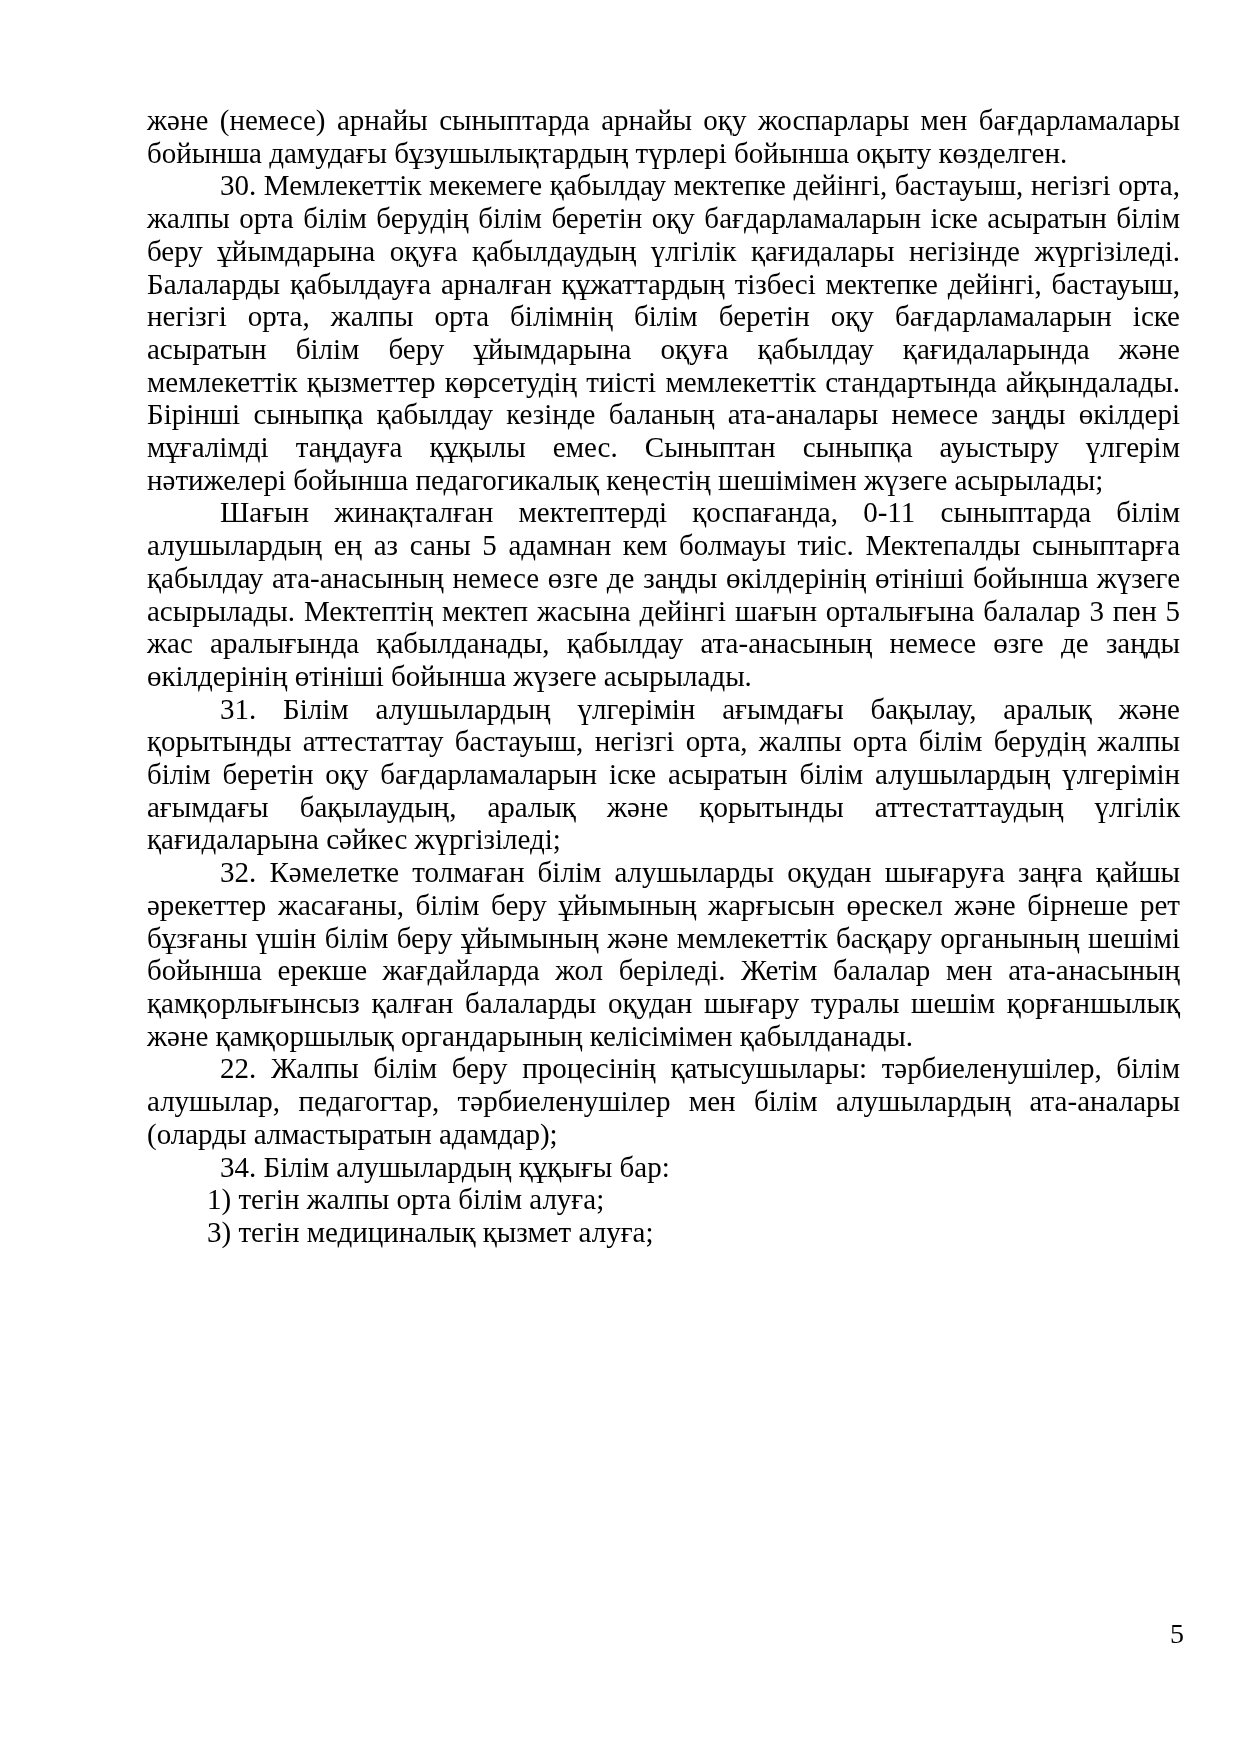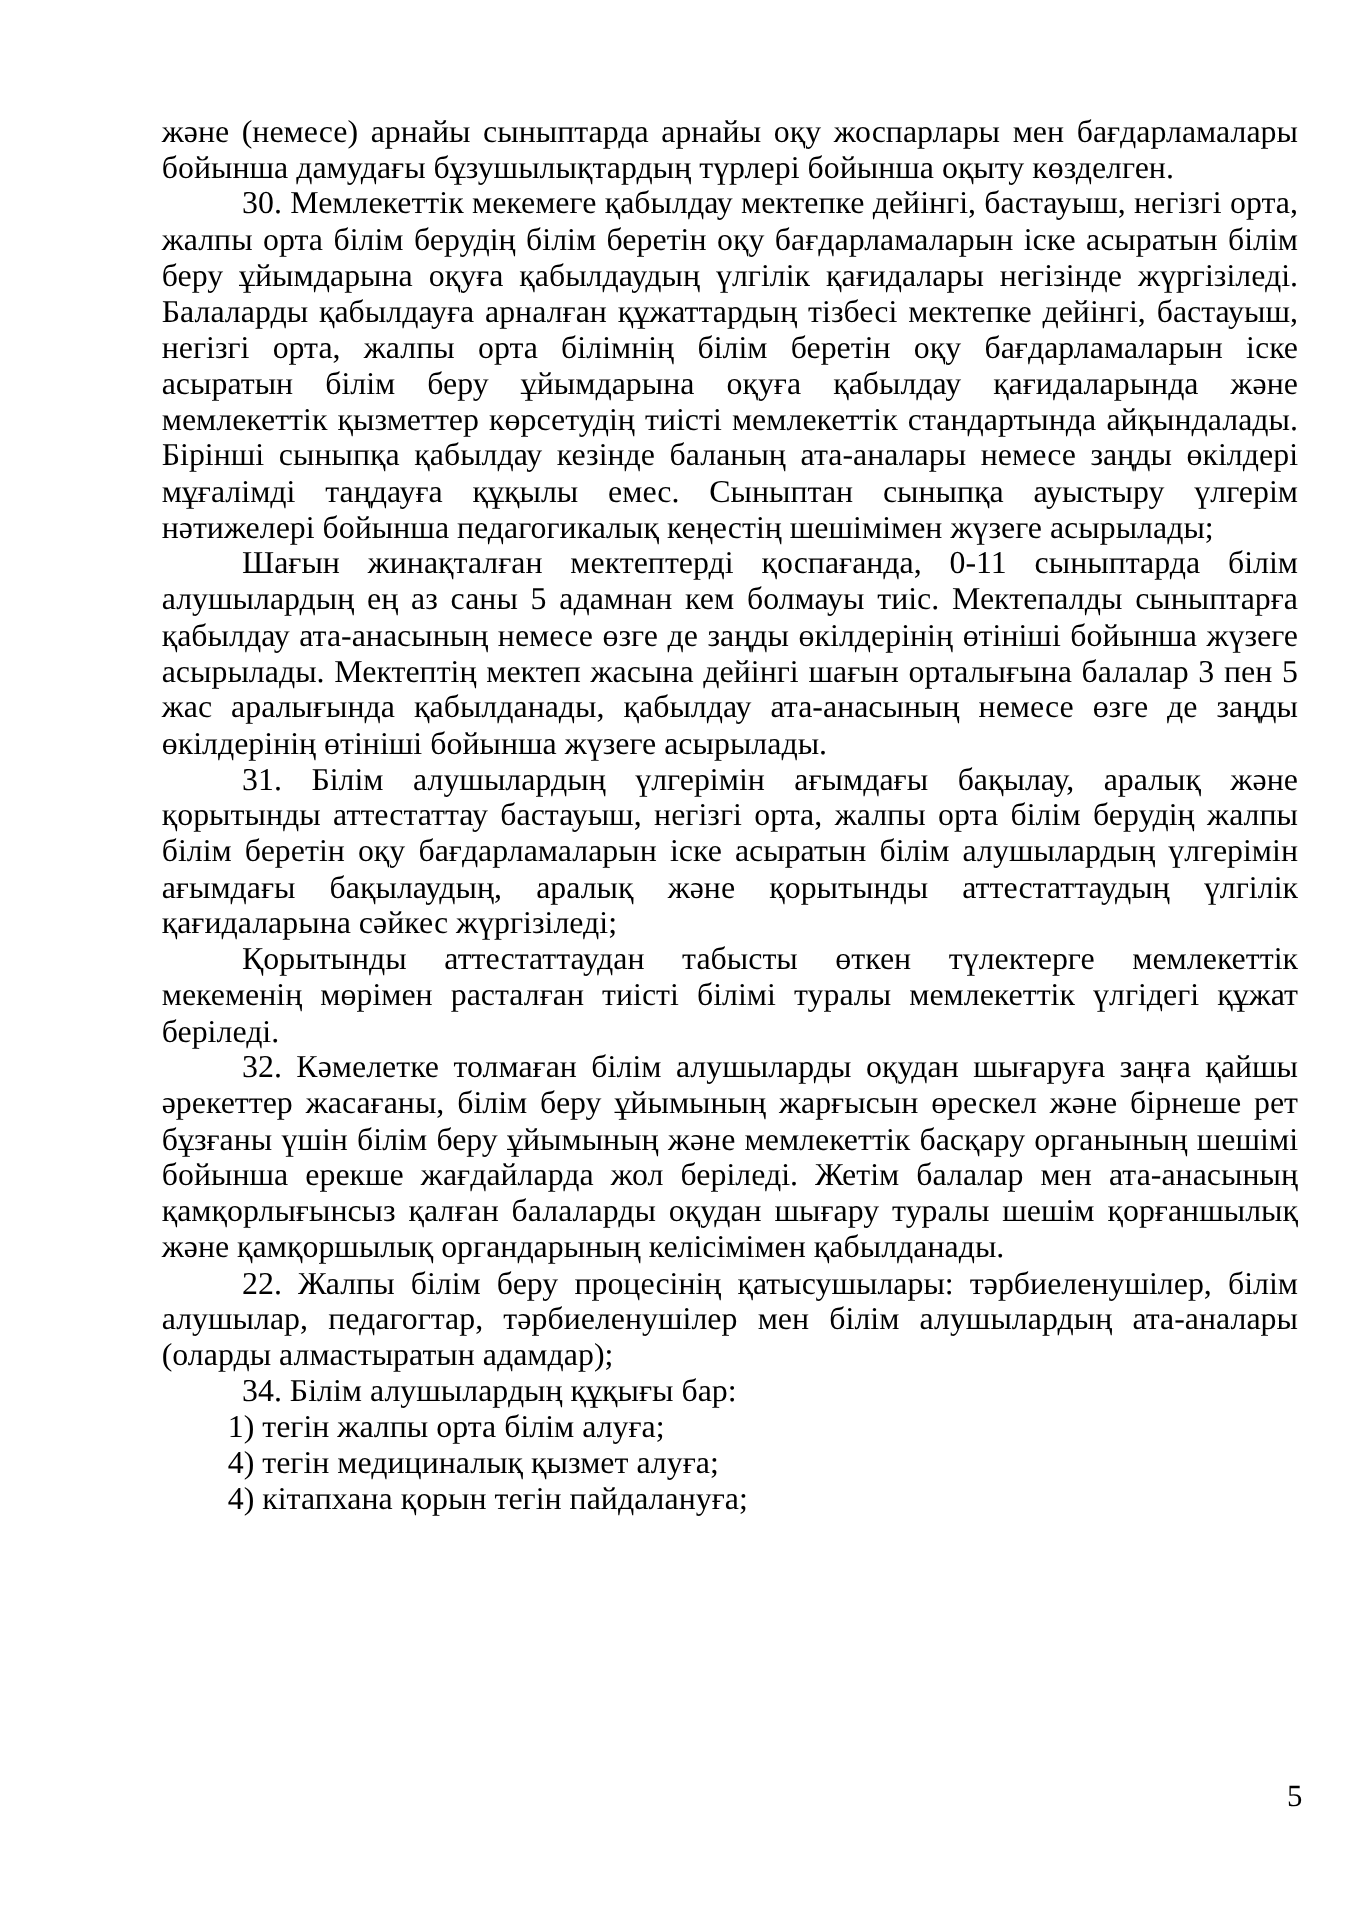--- a/index.html
+++ b/index.html
@@ -53,22 +53,20 @@
 </style>
 </head>
 <body>
 
 <div class="page">
   <div class="text-block">
     <p class="para no-indent">және (немесе) арнайы сыныптарда арнайы оқу жоспарлары мен бағдарламалары бойынша дамудағы бұзушылықтардың түрлері бойынша оқыту көзделген.</p>
     <p class="para">30. Мемлекеттік мекемеге қабылдау мектепке дейінгі, бастауыш, негізгі орта, жалпы орта білім берудің білім беретін оқу бағдарламаларын іске асыратын білім беру ұйымдарына оқуға қабылдаудың үлгілік қағидалары негізінде жүргізіледі. Балаларды қабылдауға арналған құжаттардың тізбесі мектепке дейінгі, бастауыш, негізгі орта, жалпы орта білімнің білім беретін оқу бағдарламаларын іске асыратын білім беру ұйымдарына оқуға қабылдау қағидаларында және мемлекеттік қызметтер көрсетудің тиісті мемлекеттік стандартында айқындалады. Бірінші сыныпқа қабылдау кезінде баланың ата-аналары немесе заңды өкілдері мұғалімді таңдауға құқылы емес. Сыныптан сыныпқа ауыстыру үлгерім нәтижелері бойынша педагогикалық кеңестің шешімімен жүзеге асырылады;</p>
     <p class="para">Шағын жинақталған мектептерді қоспағанда, 0-11 сыныптарда білім алушылардың ең аз саны 5 адамнан кем болмауы тиіс. Мектепалды сыныптарға қабылдау ата-анасының немесе өзге де заңды өкілдерінің өтініші бойынша жүзеге асырылады. Мектептің мектеп жасына дейінгі шағын орталығына балалар 3 пен 5 жас аралығында қабылданады, қабылдау ата-анасының немесе өзге де заңды өкілдерінің өтініші бойынша жүзеге асырылады.</p>
     <p class="para">31. Білім алушылардың үлгерімін ағымдағы бақылау, аралық және қорытынды аттестаттау бастауыш, негізгі орта, жалпы орта білім берудің жалпы білім беретін оқу бағдарламаларын іске асыратын білім алушылардың үлгерімін ағымдағы бақылаудың, аралық және қорытынды аттестаттаудың үлгілік қағидаларына сәйкес жүргізіледі;</p>
-    <p class="para">Қорытынды аттестаттаудан табысты өткен түлектерге мемлекеттік мекеменің мөрімен расталған тиісті білімі туралы мемлекеттік үлгідегі құжат беріледі.</p>
     <p class="para">32. Кәмелетке толмаған білім алушыларды оқудан шығаруға заңға қайшы әрекеттер жасағаны, білім беру ұйымының жарғысын өрескел және бірнеше рет бұзғаны үшін білім беру ұйымының және мемлекеттік басқару органының шешімі бойынша ерекше жағдайларда жол беріледі. Жетім балалар мен ата-анасының қамқорлығынсыз қалған балаларды оқудан шығару туралы шешім қорғаншылық және қамқоршылық органдарының келісімімен қабылданады.</p>
     <p class="para">22. Жалпы білім беру процесінің қатысушылары: тәрбиеленушілер, білім алушылар, педагогтар, тәрбиеленушілер мен білім алушылардың ата-аналары (оларды алмастыратын адамдар);</p>
     <p class="para"><span>34.</span> <span class="u">Білім алушылардың құқығы бар:</span></p>
     <p class="para list-item">1) тегін жалпы орта білім алуға;</p>
-    <p class="para list-item">4) тегін медициналық қызмет алуға;</p>
-    <p class="para list-item">4) кітапхана қорын тегін пайдалануға;</p>
+    <p class="para list-item">3) тегін медициналық қызмет алуға;</p>
   </div>
   <div class="page-number">5</div>
 </div>
 
 </body></html>

